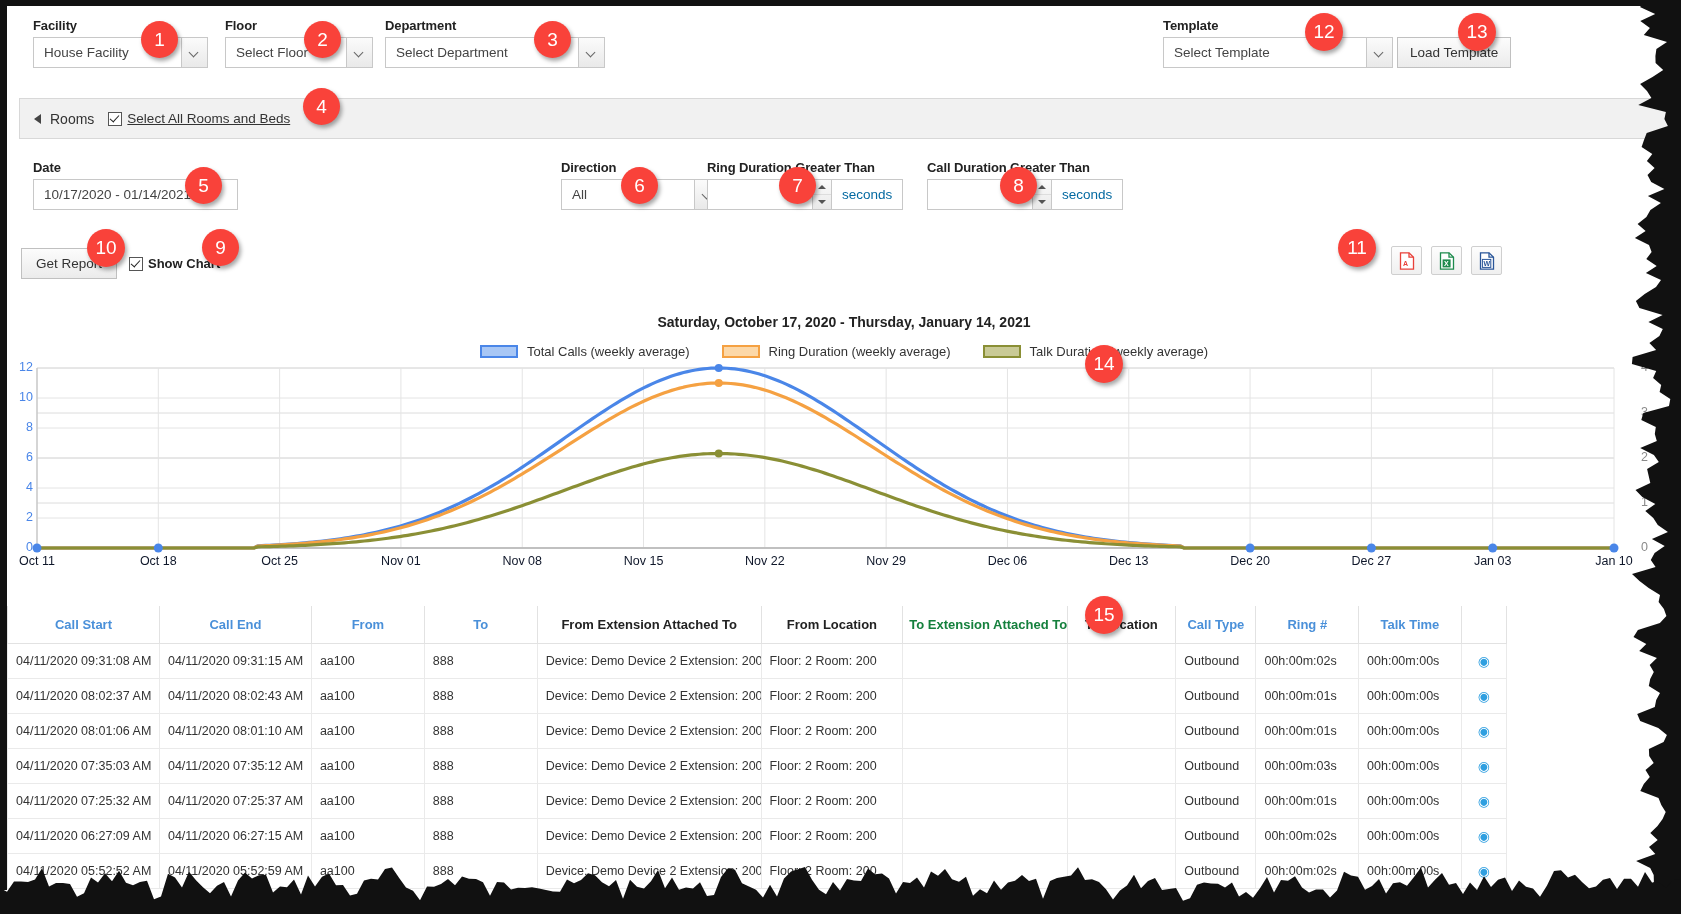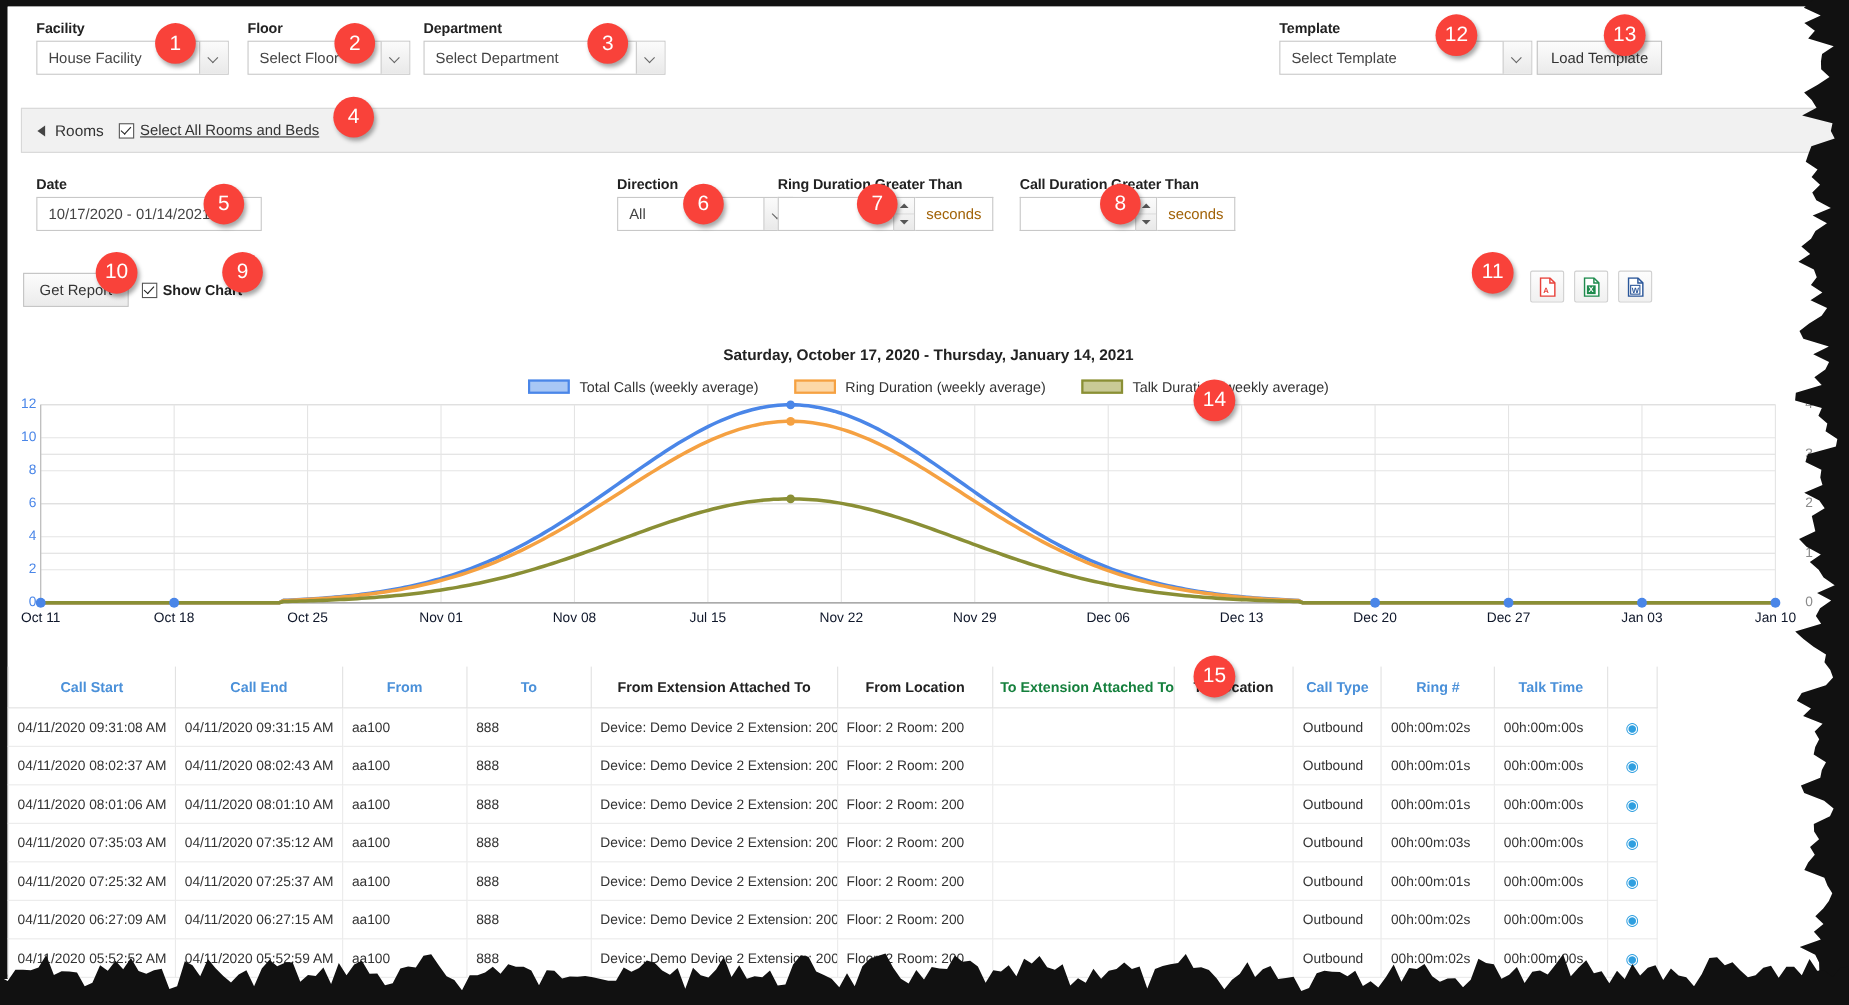--- a/index.html
+++ b/index.html
@@ -93,21 +93,21 @@
     background:linear-gradient(#fbfbfb,#e9e9e9);
     display:flex;flex-direction:column;
   }
   .spin-btns div{flex:1;display:flex;align-items:center;justify-content:center;}
   .spin-btns div:first-child{border-bottom:1px solid #ddd;}
   .tri-up{width:0;height:0;border-left:4px solid transparent;border-right:4px solid transparent;border-bottom:4px solid #555;}
   .tri-dn{width:0;height:0;border-left:4px solid transparent;border-right:4px solid transparent;border-top:4px solid #555;}
   .unit{
     height:31px;min-width:66px;border:1px solid #c8c8c8;border-left:none;box-sizing:border-box;
     background:#fff;display:flex;align-items:center;justify-content:center;
-    color:#a16207;font-size:13.5px;padding:0 10px;
+    color:#0369a1;font-size:13.5px;padding:0 10px;
   }
 
   
   .action-row{position:absolute;left:0;top:240px;width:100%;height:42px;}
   .export-btn{
     width:31px;height:29px;border:1px solid #cfcfcf;box-sizing:border-box;
     background:linear-gradient(#fdfdfd,#f0f0f0);
     display:inline-flex;align-items:center;justify-content:center;
     margin-left:9px;border-radius:2px;cursor:pointer;
   }
@@ -386,21 +386,21 @@
             <div class="axis-right-lbl" style="left: 1615px; top: 96px;">2</div>
             <div class="axis-right-lbl" style="left: 1615px; top: 51px;">3</div>
             <div class="axis-right-lbl" style="left: 1615px; top: 6px;">4</div>
           </div>
         <div id="axis-x">
             <div class="xlbl" style="left: 30px; top: 200px;">Oct 11</div>
             <div class="xlbl" style="left: 151.308px; top: 200px;">Oct 18</div>
             <div class="xlbl" style="left: 272.615px; top: 200px;">Oct 25</div>
             <div class="xlbl" style="left: 393.923px; top: 200px;">Nov 01</div>
             <div class="xlbl" style="left: 515.231px; top: 200px;">Nov 08</div>
-            <div class="xlbl" style="left: 636.538px; top: 200px;">Jul 15</div>
+            <div class="xlbl" style="left: 636.538px; top: 200px;">Nov 15</div>
             <div class="xlbl" style="left: 757.846px; top: 200px;">Nov 22</div>
             <div class="xlbl" style="left: 879.154px; top: 200px;">Nov 29</div>
             <div class="xlbl" style="left: 1000.46px; top: 200px;">Dec 06</div>
             <div class="xlbl" style="left: 1121.77px; top: 200px;">Dec 13</div>
             <div class="xlbl" style="left: 1243.08px; top: 200px;">Dec 20</div>
             <div class="xlbl" style="left: 1364.38px; top: 200px;">Dec 27</div>
             <div class="xlbl" style="left: 1485.69px; top: 200px;">Jan 03</div>
             <div class="xlbl" style="left: 1607px; top: 200px;">Jan 10</div>
           </div>
       </div>

